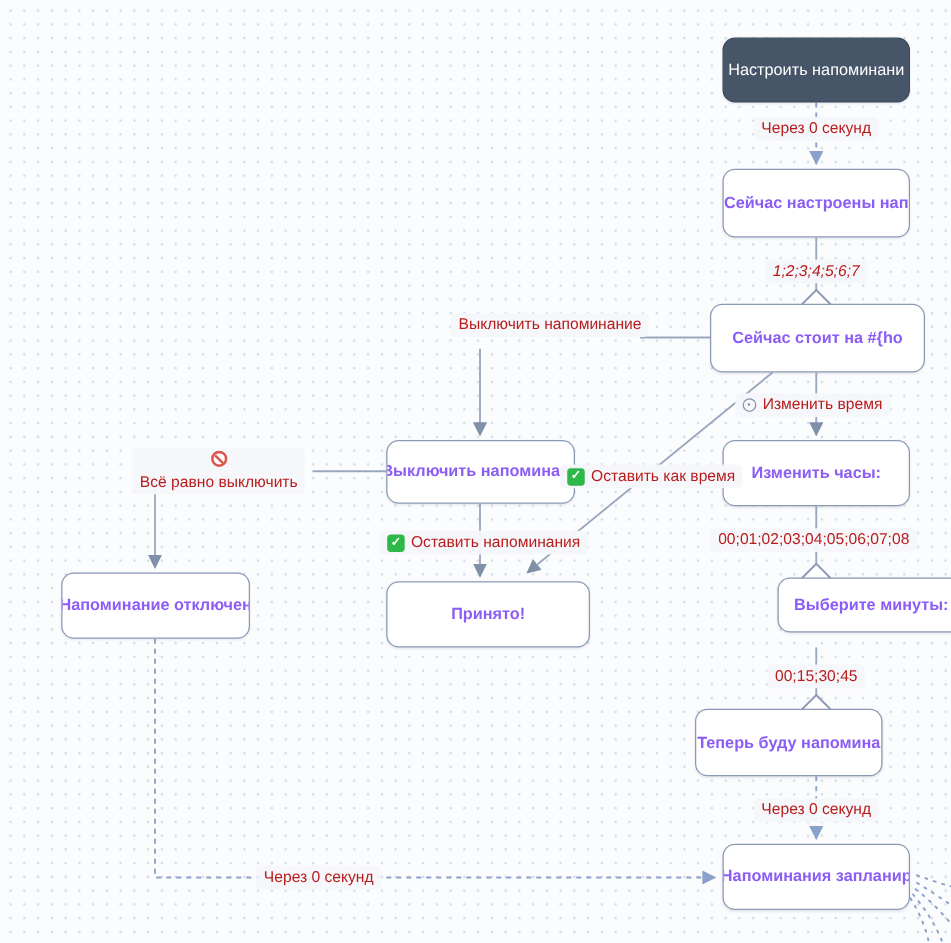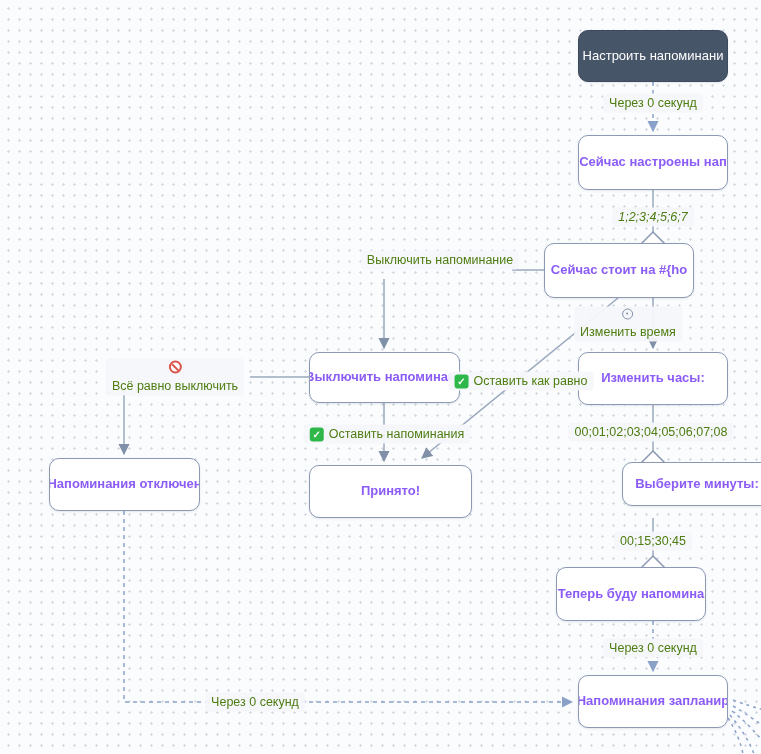--- a/index.html
+++ b/index.html
@@ -19,21 +19,21 @@
     background:#ffffff;border:1.5px solid #8b99b5;border-radius:10px;
     display:flex;align-items:center;justify-content:center;
     font-size:13px;font-weight:600;color:#8b5cf6;text-align:center;
     box-shadow:0 1px 2px rgba(100,116,139,0.15);
     padding:4px 8px;line-height:1.15;white-space:nowrap;overflow:hidden;
   }
   .node.start{background:#475569;border-color:#3d4a5e;color:#ffffff;font-weight:400;}
   .edge-label{
     position:absolute;transform:translate(-50%,-50%);
     background:rgba(245,247,251,0.95);border-radius:4px;
-    padding:2px 6px;font-size:12.5px;color:#4d7c0f;white-space:nowrap;
+    padding:2px 6px;font-size:12.5px;color:#b91c1c;white-space:nowrap;
     display:flex;align-items:center;gap:5px;line-height:1.2;
   }
   .check-icon{
     width:14px;height:14px;background:#2eb849;border-radius:3px;
     display:inline-flex;align-items:center;justify-content:center;flex:0 0 auto;
   }
   .check-icon::before{content:"\2713";color:#fff;font-size:10px;font-weight:700;}
   .block-icon{
     width:13px;height:13px;border:2px solid #da564b;border-radius:50%;
     position:relative;box-sizing:border-box;display:inline-block;flex:0 0 auto;background:#fff;
@@ -106,21 +106,21 @@
   </svg>
 
   <div class="node start" style="left:578px;top:30px;width:150px;height:52px;">
     <span>Настроить напоминани</span>
   </div>
 
   <div class="node" style="left:578px;top:135px;width:150px;height:55px;">
     <span>Сейчас настроены нап</span>
   </div>
 
-  <div class="node" style="left:544px;top:243px;width:150px;height:55px;">
+  <div class="node" style="left:568px;top:243px;width:172px;height:55px;">
     <span>Сейчас стоит на #{ho</span>
   </div>
 
   <div class="node" style="left:578px;top:352px;width:150px;height:53px;">
     <span>Изменить часы:</span>
   </div>
 
   <div class="node" style="left:578px;top:462px;width:150px;height:44px;margin-left:44px;">
     <span>Выберите минуты:</span>
   </div>
@@ -135,32 +135,32 @@
 
   <div class="node" style="left:309px;top:352px;width:151px;height:51px;">
     <span>Выключить напоминани</span>
   </div>
 
   <div class="node" style="left:309px;top:465px;width:163px;height:53px;">
     <span>Принято!</span>
   </div>
 
   <div class="node" style="left:49px;top:458px;width:151px;height:53px;">
-    <span>Напоминания отключен</span>
+    <span>Напоминание отключен</span>
   </div>
 
   <div class="edge-label" style="left:653px;top:103px;">
     <span>Через 0 секунд</span>
   </div>
 
   <div class="edge-label" style="left:653px;top:217px;font-style:italic;">
     <span>1;2;3;4;5;6;7</span>
   </div>
 
-  <div class="edge-label" style="left:628px;top:324px;flex-direction:column;">
+  <div class="edge-label" style="left:650px;top:324px;">
     <span class="clock-icon"></span>
     <span>Изменить время</span>
   </div>
 
   <div class="edge-label" style="left:651px;top:432px;text-align:center;">
     <span>00;01;02;03;04;05;06;07;08</span>
   </div>
 
   <div class="edge-label" style="left:653px;top:541px;">
     <span>00;15;30;45</span>
@@ -169,21 +169,21 @@
   <div class="edge-label" style="left:653px;top:648px;">
     <span>Через 0 секунд</span>
   </div>
 
   <div class="edge-label" style="left:440px;top:260px;">
     <span>Выключить напоминание</span>
   </div>
 
   <div class="edge-label" style="left:521px;top:381px;">
     <span class="check-icon"></span>
-    <span>Оставить как равно</span>
+    <span>Оставить как время</span>
   </div>
 
   <div class="edge-label" style="left:387px;top:434px;">
     <span class="check-icon"></span>
     <span>Оставить напоминания</span>
   </div>
 
   <div class="edge-label" style="left:175px;top:377px;flex-direction:column;">
     <span class="block-icon"></span>
     <span>Всё равно выключить</span>

